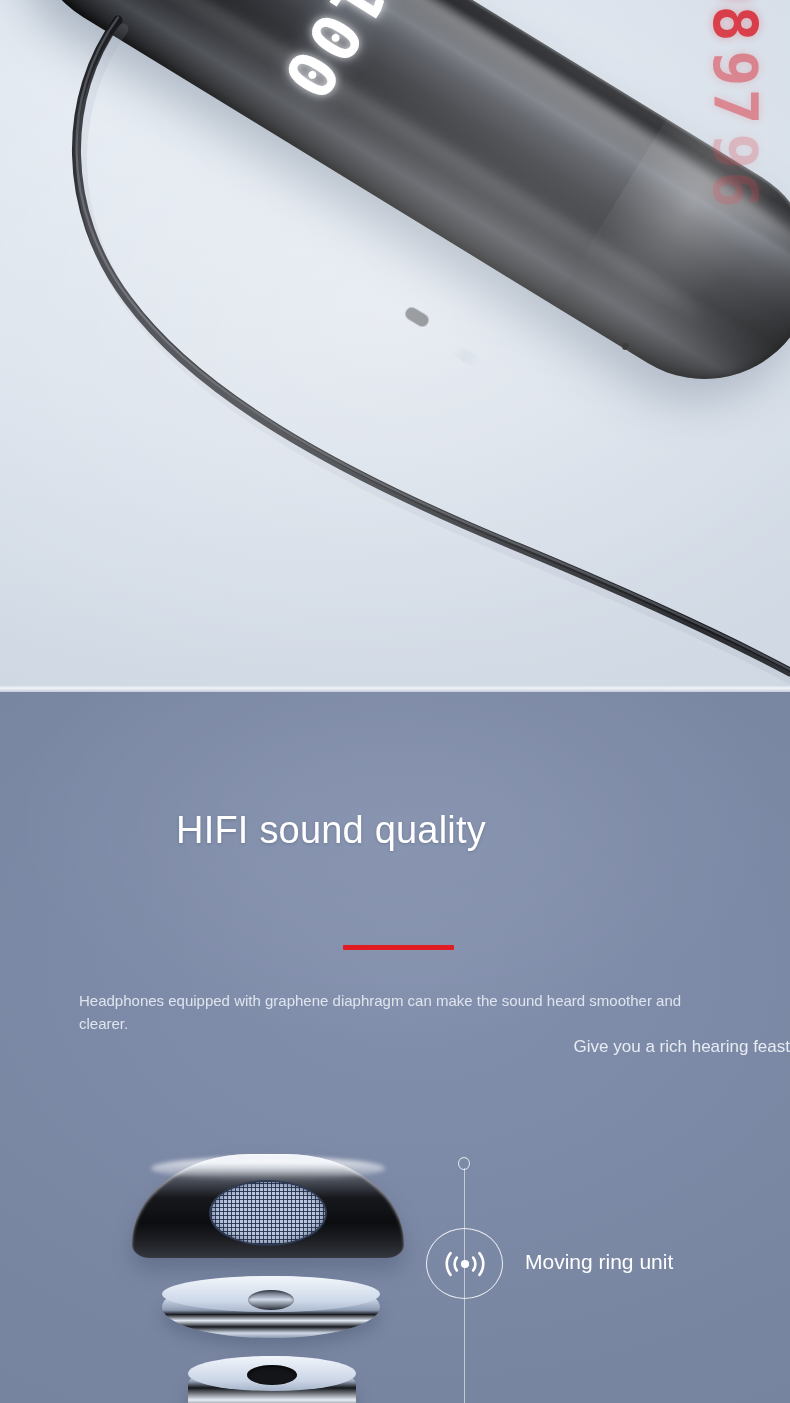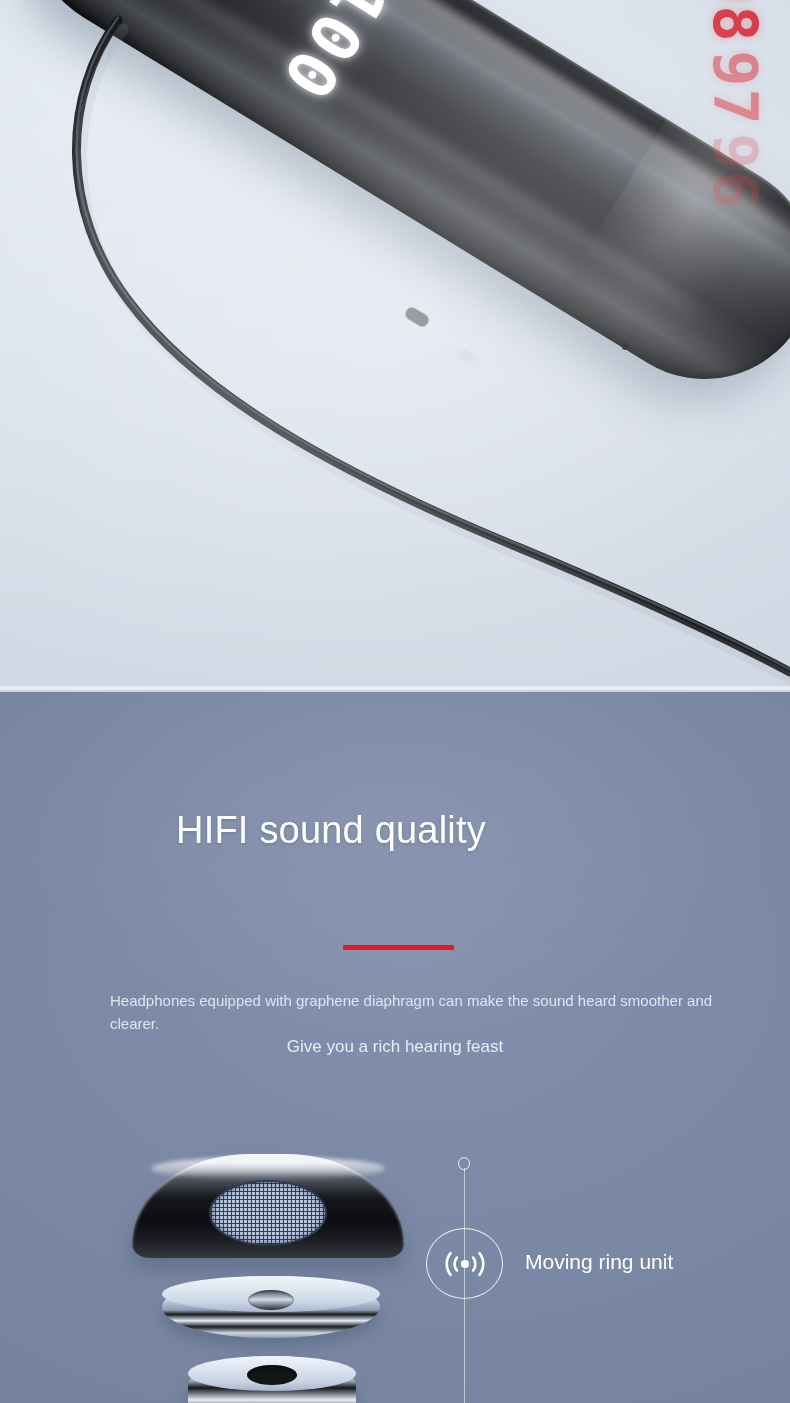--- a/index.html
+++ b/index.html
@@ -153,25 +153,25 @@
     position:absolute; left:137px; top:826px; width:420px;
     color:#f4f6fa; font-size:30px; font-weight:400; line-height:1.28;
     text-shadow:0 1px 3px rgba(40,52,78,0.22);
   }
   .rule{
     position:absolute; left:343px; top:945px;
     width:111px; height:5px; background:#e01b22; border-radius:1px;
   }
   .body-copy{
     position:absolute; left:79px; top:990px; width:620px;
-    color:#dfe5ef; font-size:15px; line-height:1.5; font-weight:400;margin-left:31px;
+    color:#dfe5ef; font-size:15px; line-height:1.5; font-weight:400;
   }
   .tagline{
     position:absolute; left:0; top:1037px; width:790px;
-    text-align:center; color:#e7ecf4; font-size:17px; font-weight:400;
+    text-align:right; color:#e7ecf4; font-size:17px; font-weight:400;
   }
 
   
   .driver{ position:absolute; left:120px; top:1148px; width:300px; height:255px; }
 
   .dome{
     position:absolute; left:12px; top:6px; width:272px; height:104px;
     border-radius:136px 136px 20px 20px / 104px 104px 16px 16px;
     background:
       linear-gradient(to bottom,

